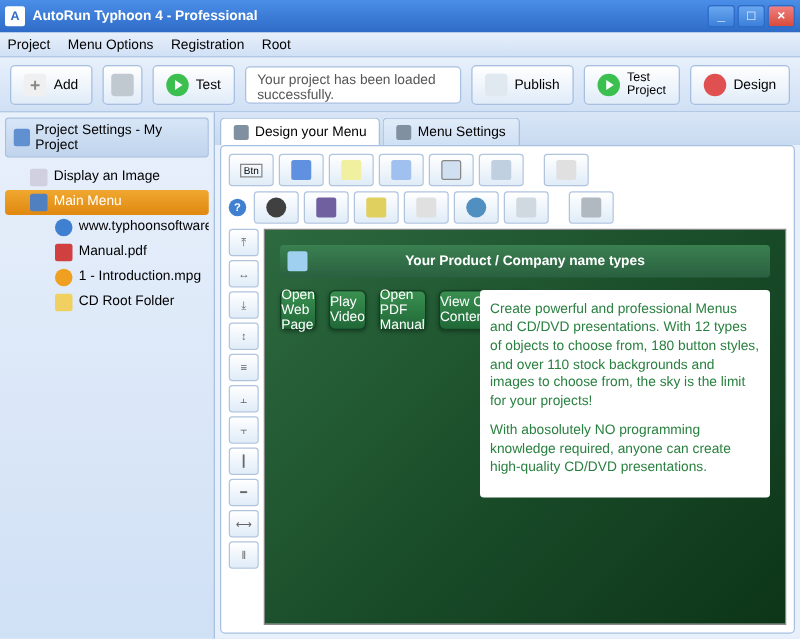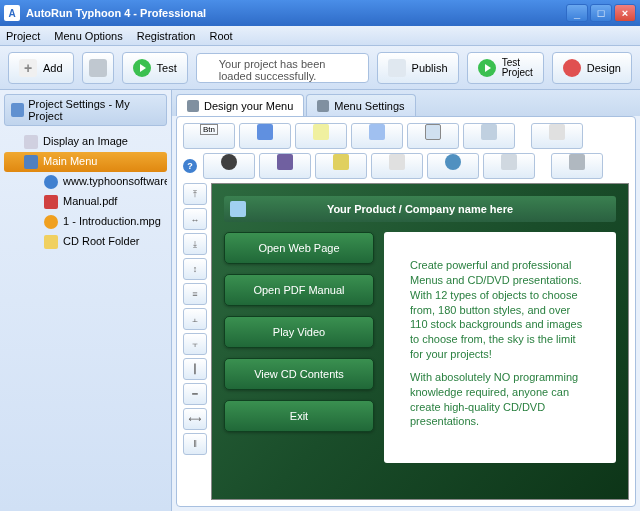--- a/index.html
+++ b/index.html
@@ -14,21 +14,21 @@
 .menubar span{cursor:pointer}
 .toolbar{height:44px;background:linear-gradient(#e8f0fb,#d0e0f5);display:flex;align-items:center;padding:4px 8px;gap:8px;border-bottom:1px solid #a8c0e0}
 .tbtn{height:32px;background:linear-gradient(#fff,#e0ecf8);border:1px solid #a8c0e0;border-radius:4px;display:flex;align-items:center;padding:0 10px;gap:6px;cursor:pointer}
 .tbtn .ic{width:18px;height:18px;display:flex;align-items:center;justify-content:center;border-radius:3px}
 .ic.add{background:#f0f0f0;color:#888;font-size:14px;font-weight:bold}
 .ic.trash{background:#c0c8d0}
 .ic.play{background:#3bc050;border-radius:50%}
 .ic.play::after{content:"";border-left:6px solid #fff;border-top:4px solid transparent;border-bottom:4px solid transparent;margin-left:2px}
 .ic.publish{background:#e0e8f0}
 .ic.finish{background:#e05050;border-radius:50%}
-.status{flex:1;height:30px;background:#fff;border:1px solid #a8c0e0;border-radius:4px;padding:4px 22px;color:#555}
+.status{flex:1;height:30px;background:#fff;border:1px solid #a8c0e0;border-radius:4px;padding:4px 9px;color:#555}
 .main{display:flex;height:421px}
 .sidebar{width:172px;background:linear-gradient(#e8f0fb,#d0e0f5);border-right:1px solid #a8c0e0;padding:4px}
 .sidehdr{background:linear-gradient(#d8e6f7,#c0d4ed);border:1px solid #a8c0e0;border-radius:3px;padding:3px 6px;display:flex;align-items:center;gap:4px;margin-bottom:4px}
 .sidehdr .ic{width:14px;height:14px;background:#6090d0;border-radius:2px}
 .tree{padding:2px 0}
 .tnode{padding:3px 4px 3px 20px;display:flex;gap:5px;cursor:pointer;white-space:nowrap;overflow:hidden}
 .tnode.sel{background:linear-gradient(#f0a830,#e08810);color:#fff;border-radius:3px}
 .tnode .tic{width:14px;height:14px;flex-shrink:0;border-radius:2px}
 .tic.img{background:#d0d0e0}
 .tic.menu{background:#5080c0}
@@ -37,33 +37,33 @@
 .tic.mpg{background:#f0a020;border-radius:50%}
 .tic.fold{background:#f0d060}
 .tnode.l2{padding-left:40px}
 .content{flex:1;background:#e8f0fb;display:flex;flex-direction:column}
 .tabs{display:flex;height:26px;background:linear-gradient(#d8e6f7,#c8daf0);padding-left:4px;padding-top:4px;gap:2px}
 .tab{padding:4px 10px;background:linear-gradient(#e0ecf8,#d0e0f5);border:1px solid #a8c0e0;border-bottom:none;border-radius:4px 4px 0 0;display:flex;align-items:center;gap:5px;cursor:pointer;font-size:10px}
 .tab.active{background:#fff}
 .tab .ic{width:12px;height:12px;background:#8090a0;border-radius:2px}
 .designarea{flex:1;background:#fff;margin:0 4px 4px 4px;border:1px solid #a8c0e0;border-radius:4px;padding:6px;display:flex;flex-direction:column;gap:4px}
 .objrow{display:flex;gap:4px;align-items:center}
-.objbtn{width:52px;height:26px;background:linear-gradient(#fff,#e0ecf8);border:1px solid #b0c4de;border-radius:3px;display:flex;align-items:flex-start;justify-content:center;cursor:pointer}
+.objbtn{width:36px;height:26px;background:linear-gradient(#fff,#e0ecf8);border:1px solid #b0c4de;border-radius:3px;display:flex;align-items:center;justify-content:center;cursor:pointer}
 .objbtn .oi{width:16px;height:16px;border-radius:2px}
 .helpic{width:14px;height:14px;background:#4080d0;border-radius:50%;color:#fff;display:flex;align-items:center;justify-content:center;font-size:9px;font-weight:bold;margin-right:2px}
 .designbody{flex:1;display:flex;gap:4px}
 .aligncol{width:24px;display:flex;flex-direction:column;gap:3px}
 .albtn{width:24px;height:22px;background:linear-gradient(#fff,#e0ecf8);border:1px solid #b0c4de;border-radius:3px;cursor:pointer;display:flex;align-items:center;justify-content:center;font-size:9px;color:#666}
 .canvas{flex:1;background:linear-gradient(135deg,#2d6a3f,#1a4d2a,#0d3518);border:1px solid #888;position:relative;padding:12px}
 .canvashdr{background:linear-gradient(#3a8050,#2a6040);height:26px;display:flex;align-items:center;justify-content:center;color:#fff;font-weight:bold;font-size:12px;border-radius:3px;margin-bottom:10px;position:relative}
 .canvashdr .hic{position:absolute;left:6px;width:16px;height:16px;background:#a0d0f0;border-radius:2px}
 .canvasrow{display:flex;gap:10px}
-.btncol{display:flex;flex-direction:column;gap:10px;width:150px}
+.btncol{display:flex;flex-direction:row;gap:10px;width:150px}
 .gbtn{height:32px;background:linear-gradient(#3a9050,#206838);border:1px solid #104020;border-radius:5px;color:#fff;display:flex;align-items:center;justify-content:center;font-size:11px;cursor:pointer;box-shadow:0 1px 3px rgba(0,0,0,.3)}
-.infobox{flex:1;background:#fff;border-radius:3px;padding:26px;color:#2a8040;font-size:11px;line-height:1.35}
+.infobox{flex:1;background:#fff;border-radius:3px;padding:8px;color:#2a8040;font-size:11px;line-height:1.35}
 .infobox p{margin-bottom:8px}
 </style>
 </head>
 <body>
 
 <div class="titlebar">
   <div class="icon">A</div>
   <div class="title">AutoRun Typhoon 4 - Professional</div>
   <div class="winbtns">
     <div class="winbtn">_</div>
@@ -212,27 +212,27 @@
             <div class="albtn">⫠</div>
             <div class="albtn">⫟</div>
             <div class="albtn">┃</div>
             <div class="albtn">━</div>
             <div class="albtn">⟷</div>
             <div class="albtn">‖</div>
           </div>
         <div class="canvas">
           <div class="canvashdr">
             <div class="hic"></div>
-            <span>Your Product / Company name here</span>
+            <span>Your Product / Company name types</span>
           </div>
           <div class="canvasrow">
             <div class="btncol" id="btncol">
                 <div class="gbtn">Open Web Page</div>
+                <div class="gbtn">Play Video</div>
                 <div class="gbtn">Open PDF Manual</div>
-                <div class="gbtn">Play Video</div>
                 <div class="gbtn">View CD Contents</div>
                 <div class="gbtn">Exit</div>
               </div>
             <div class="infobox">
               <p>Create powerful and professional Menus and CD/DVD presentations. With 12 types of objects to choose from, 180 button styles, and over 110 stock backgrounds and images to choose from, the sky is the limit for your projects!</p>
               <p>With abosolutely NO programming knowledge required, anyone can create high-quality CD/DVD presentations.</p>
             </div>
           </div>
         </div>
       </div>

